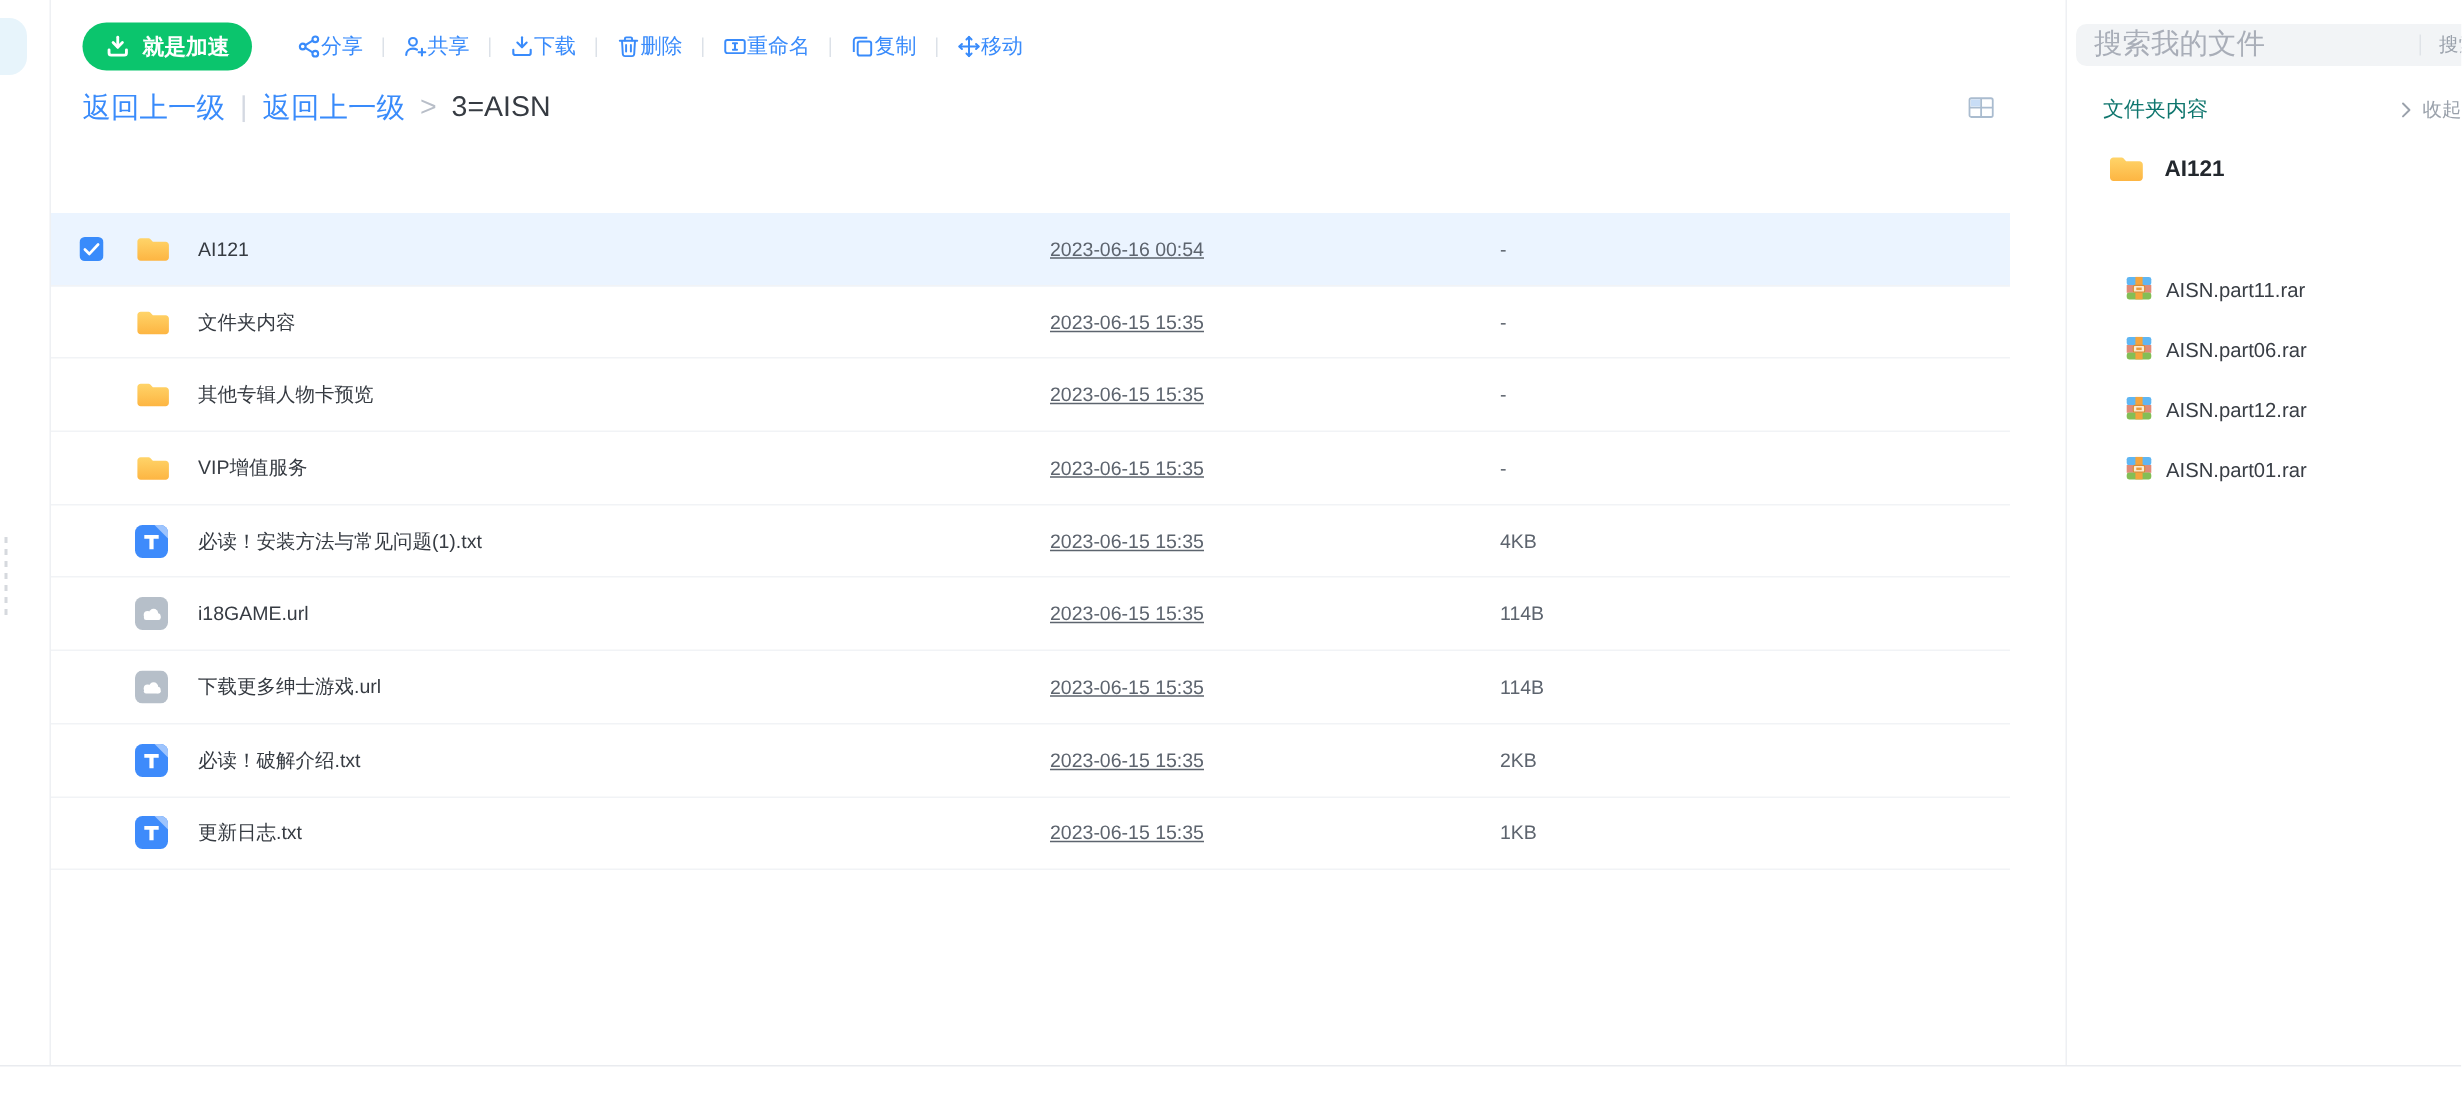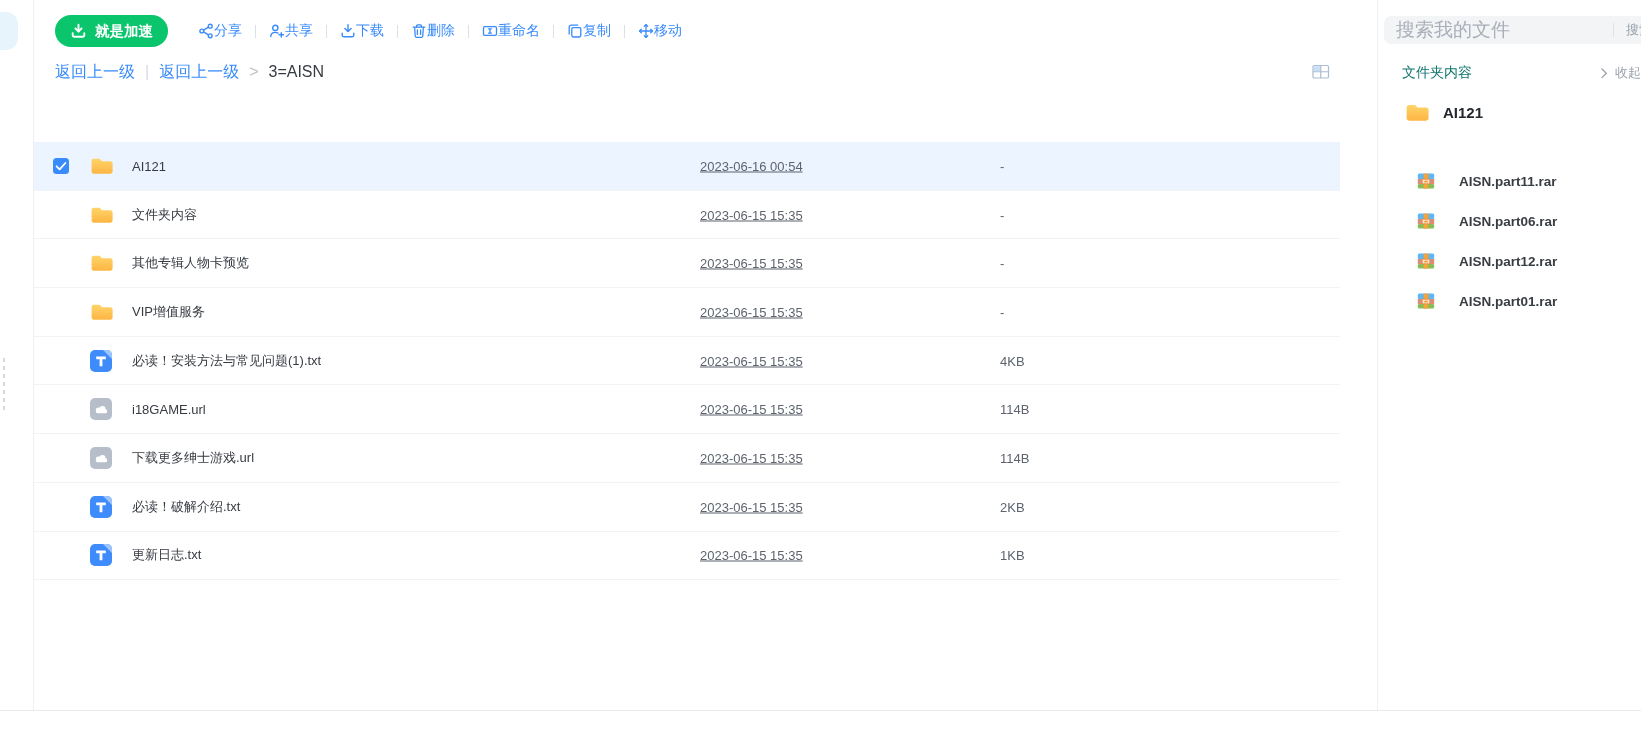--- a/index.html
+++ b/index.html
@@ -18,21 +18,21 @@
   .btn-accel { display:flex; align-items:center; gap:8px; height:32px; padding:0 15px;
     background:#0bc56d; border:none; border-radius:16px; color:#fff; font-weight:bold;
     font-size:14.5px; cursor:pointer; font-family:inherit; }
   .actions { display:flex; align-items:center; margin-left:17px; }
   .action { display:flex; align-items:center; gap:0; padding:0 13px; color:#398bfb;
     font-size:14px; cursor:pointer; white-space:nowrap; }
   .sep { width:1px; height:13px; background:#dce1e8; }
 
   
   .breadcrumb { position:absolute; left:55px; top:63px; height:18px; display:flex; align-items:center;
-    gap:10px; font-size:16px; }
+    gap:10px; font-size:19px; }
   .bc-link { color:#398bfb; cursor:pointer; }
   .bc-sep { color:#d4d9e2; }
   .bc-gt { color:#b8bec8; }
   .bc-current { color:#363b42; }
   .view-toggle { position:absolute; left:1312px; top:64px; width:18px; height:16px; cursor:pointer; }
 
   
   .list-header { position:absolute; left:34px; top:98px; width:1306px; height:40px; }
   .hdr-check { position:absolute; left:19px; top:11px; }
   .hdr-label { position:absolute; left:50px; top:12px; font-size:13px; color:#363b42; }
@@ -58,21 +58,21 @@
     font-size:19px; color:#363b42; padding:0 12px; font-family:inherit; }
   .searchbar input::placeholder { color:#a9aeb8; }
   .search-sep { width:1px; height:14px; background:#dfe3e8; }
   .search-btn { font-size:13px; color:#9aa1ab; padding:0 12px; cursor:pointer; white-space:nowrap; }
   .sb-title { position:absolute; left:1402px; top:64px; font-size:14px; font-weight:normal; color:#0f766e;text-align:right; }
   .sb-collapse { position:absolute; left:1601px; top:64px; display:flex; align-items:center; gap:7px;
     font-size:13px; color:#9aa1ab; cursor:pointer; white-space:nowrap; }
   .sb-folder { position:absolute; left:1405px; top:102px; display:flex; align-items:center; gap:13px; cursor:pointer; }
   .sb-folder .sb-folder-name { font-size:15px; font-weight:bold; color:#23282e; }
   .sb-files { position:absolute; left:1417px; top:161px; }
-  .sb-file { height:40px; display:flex; align-items:center; gap:24px; cursor:pointer;font-weight:bold; }
+  .sb-file { height:40px; display:flex; align-items:flex-end; gap:9px; cursor:pointer; }
   .sb-file .sb-fname { font-size:13.5px; color:#383d44; white-space:nowrap; }
 
   .bottom-line { position:absolute; left:0; top:710px; width:1641px; height:1px; background:#e9ebef; }
 
   svg { display:block; }
 </style>
 </head>
 <body>
 
 <div class="stage">

